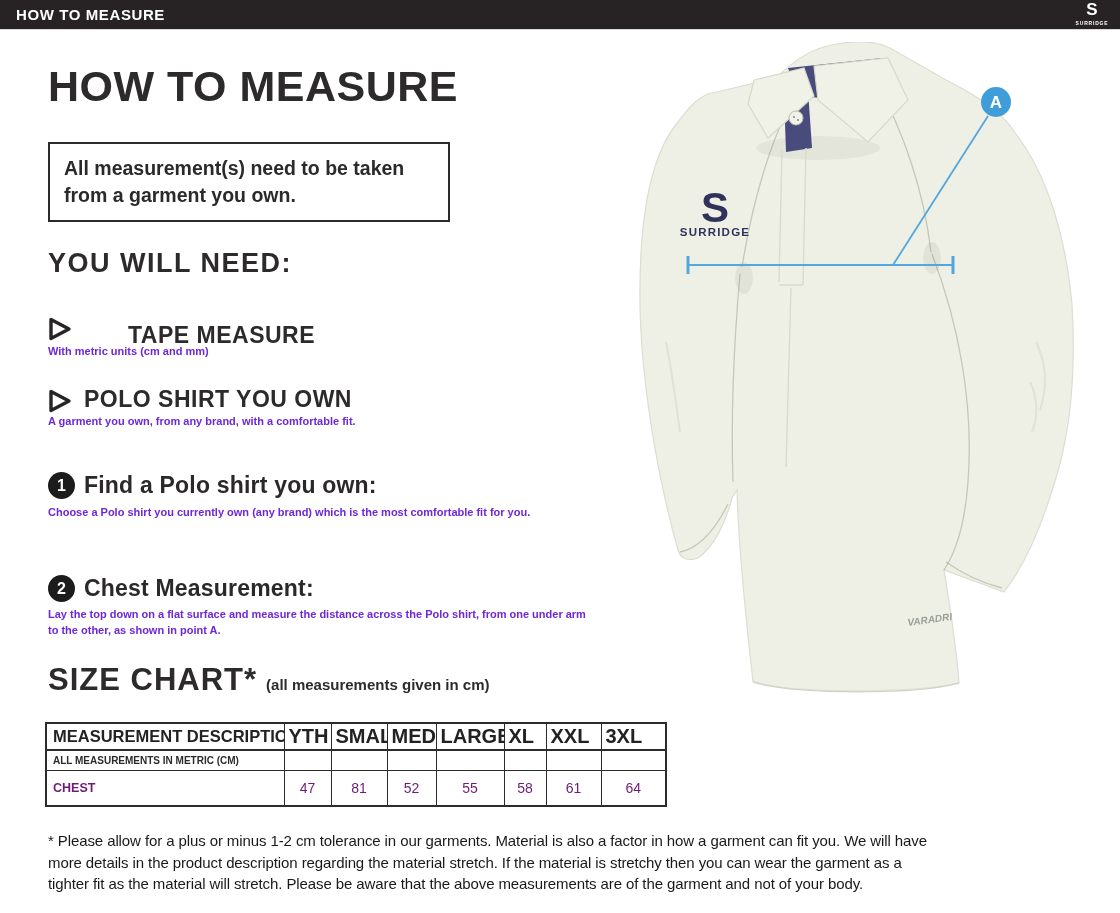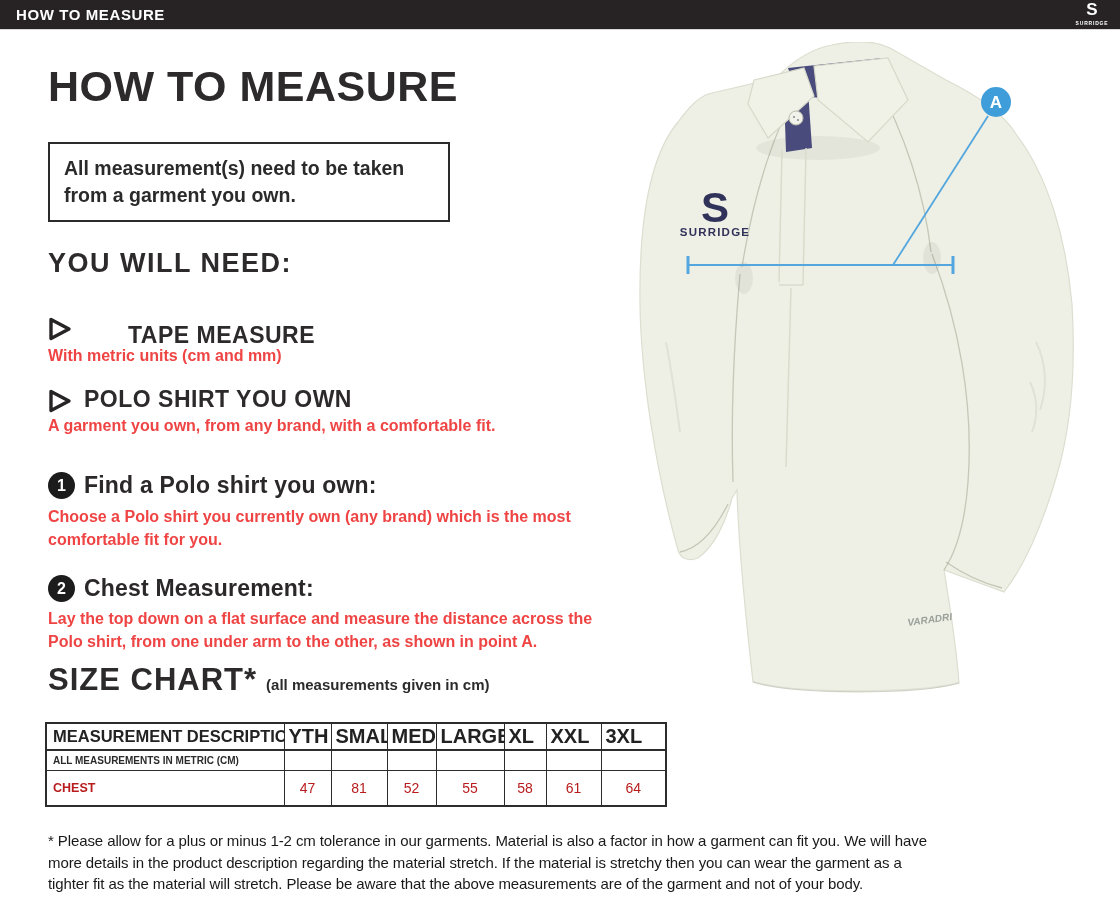--- a/index.html
+++ b/index.html
@@ -33,21 +33,21 @@
     color:#2a2a2a;
   }
   .h2 {
     font-size:27px; font-weight:800; color:#2d2a2b; letter-spacing:1.5px;
     white-space:nowrap;
   }
   .need-label {
     font-size:23px; font-weight:800; color:#2d2a2b; letter-spacing:.5px; white-space:nowrap;
   }
   .need-desc, .step-desc {
-    font-size:16px; font-weight:bold; color:#ef4444; line-height:1.45;
+    font-size:11px; font-weight:bold; color:#6d28d9; line-height:1.45;
   }
   .tri-icon svg { display:block; }
   .step-badge {
     width:27px; height:27px; border-radius:50%; background:#1d1c1c; color:#ffffff;
     font-size:16px; font-weight:bold; display:flex; align-items:center; justify-content:center;
   }
   .step-title {
     font-size:23px; font-weight:bold; color:#2b2829; letter-spacing:.2px; white-space:nowrap;
   }
   .sc-heading { left:48px; top:662px; white-space:nowrap; }
@@ -64,21 +64,21 @@
   }
   table.size tr.head th {
     height:26px; font-size:20px; font-weight:bold; color:#222;
     text-align:left; padding:1px 4px; border-bottom-width:2px;
   }
   table.size tr.head th.first { text-align:left; padding-left:6px; font-size:16.5px; }
   table.size tr.metric td {
     height:20px; font-size:10px; font-weight:bold; text-align:left; padding:0 6px;
   }
   table.size tr.chest td {
-    height:36px; font-size:14px; text-align:center; color:#b91c1c;margin-top:36px;
+    height:36px; font-size:14px; text-align:center; color:#701a75;margin-top:36px;
   }
   table.size tr.chest td.first {
     text-align:left; padding-left:6px; font-size:12.5px; font-weight:bold;
   }
   .footnote {
     left:48px; top:830px; width:897px; font-size:15px; line-height:1.44;
     color:#191919; letter-spacing:-.1px; font-weight:400;
   }
   svg text { font-family:"Liberation Sans", sans-serif; }
 </style>

